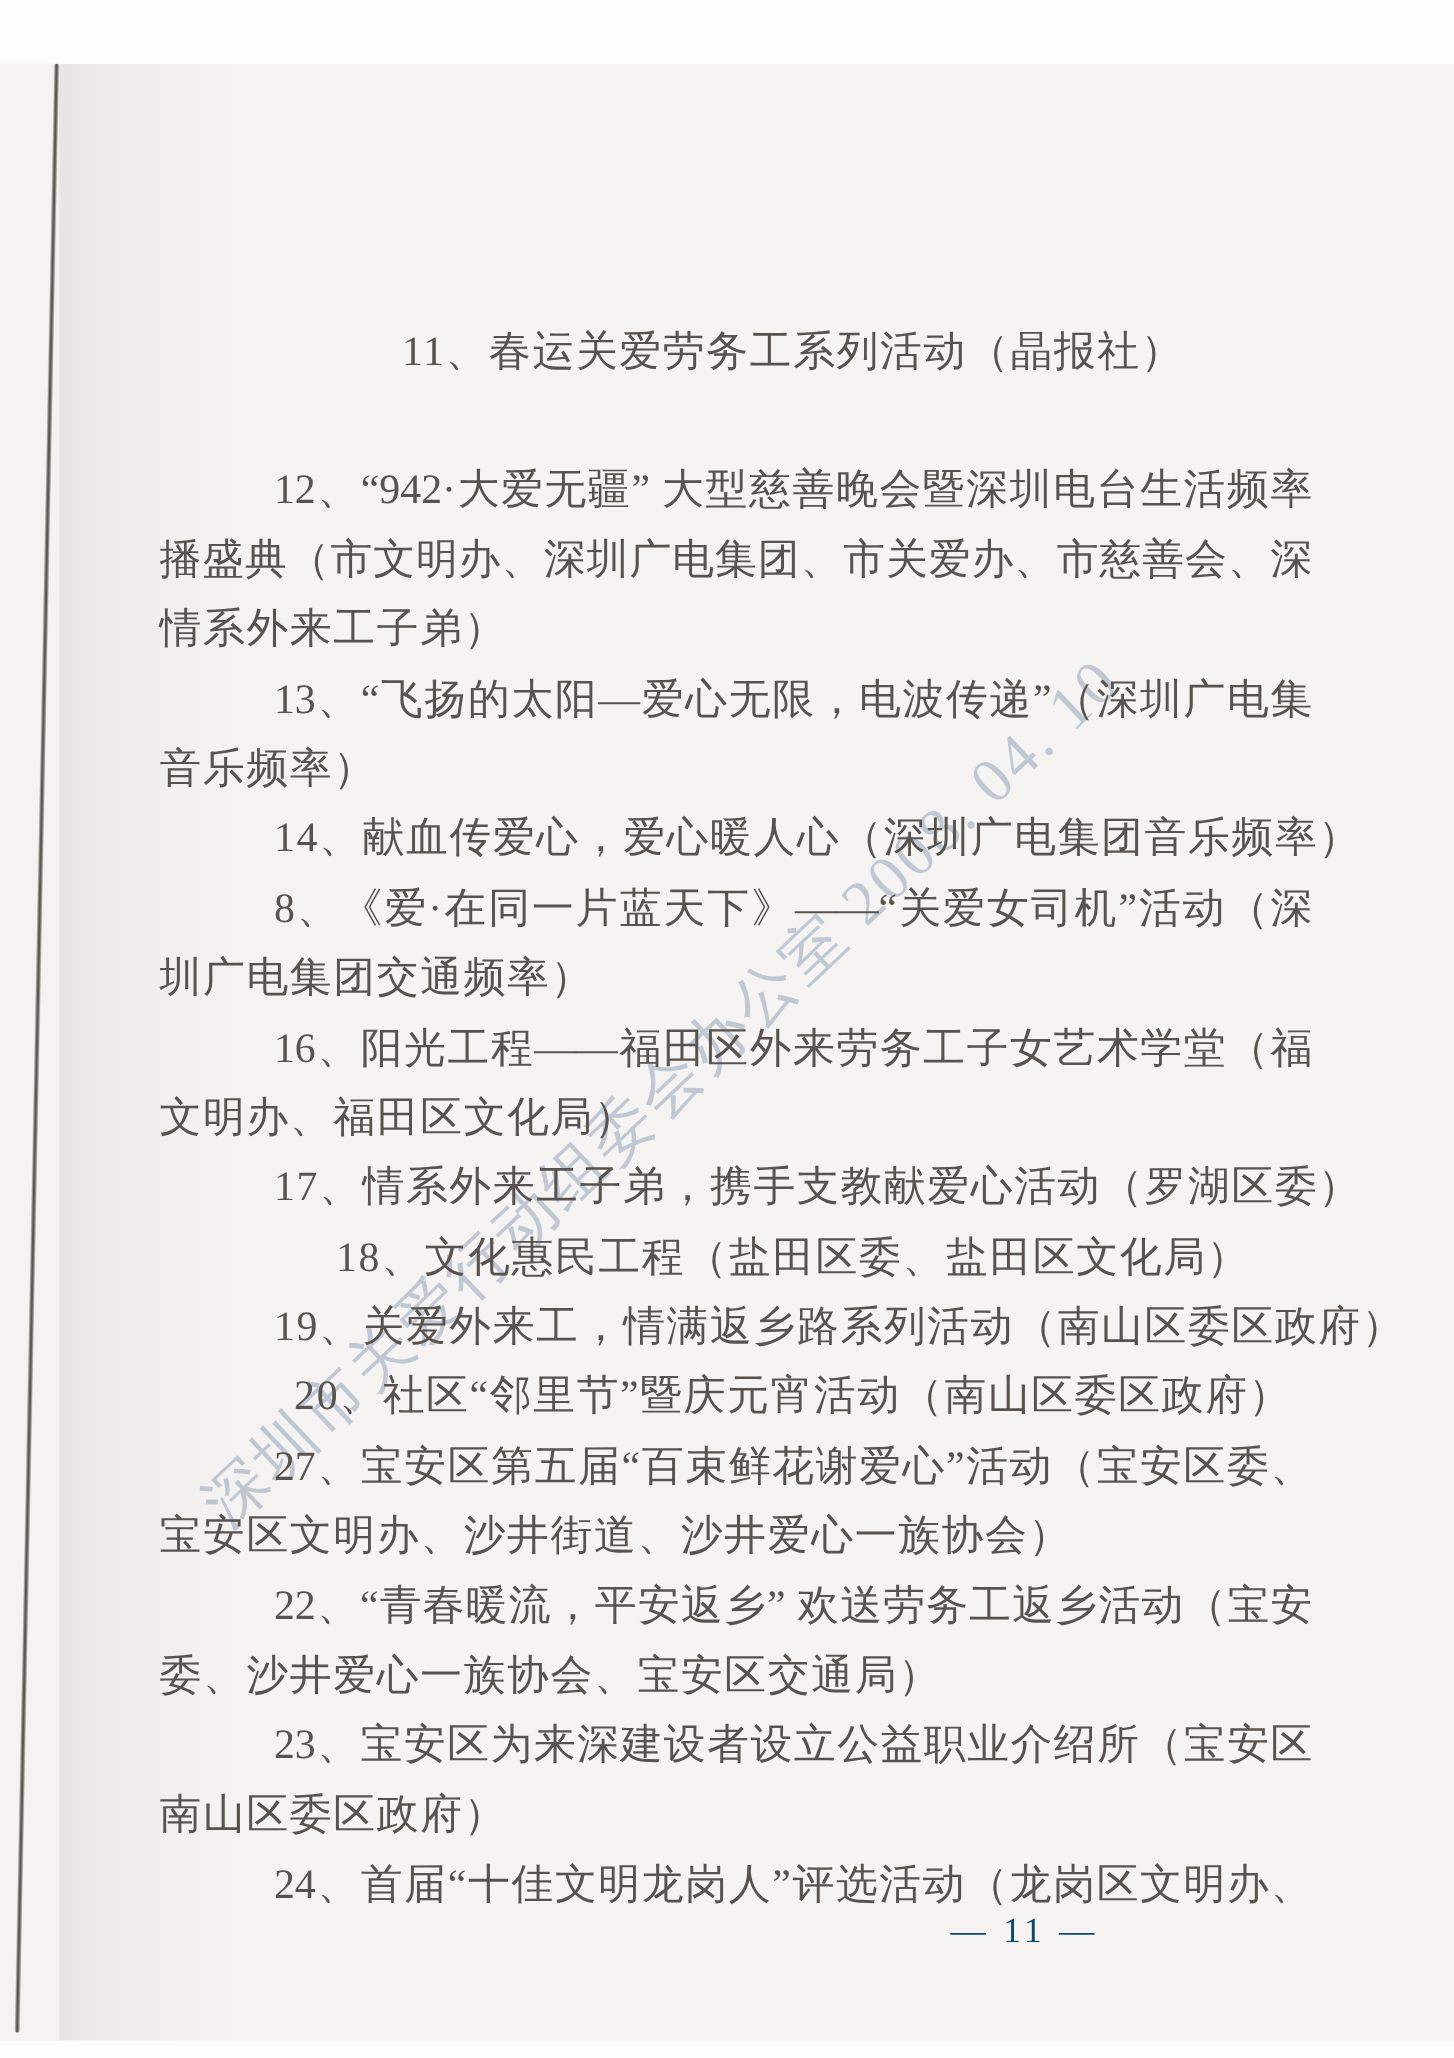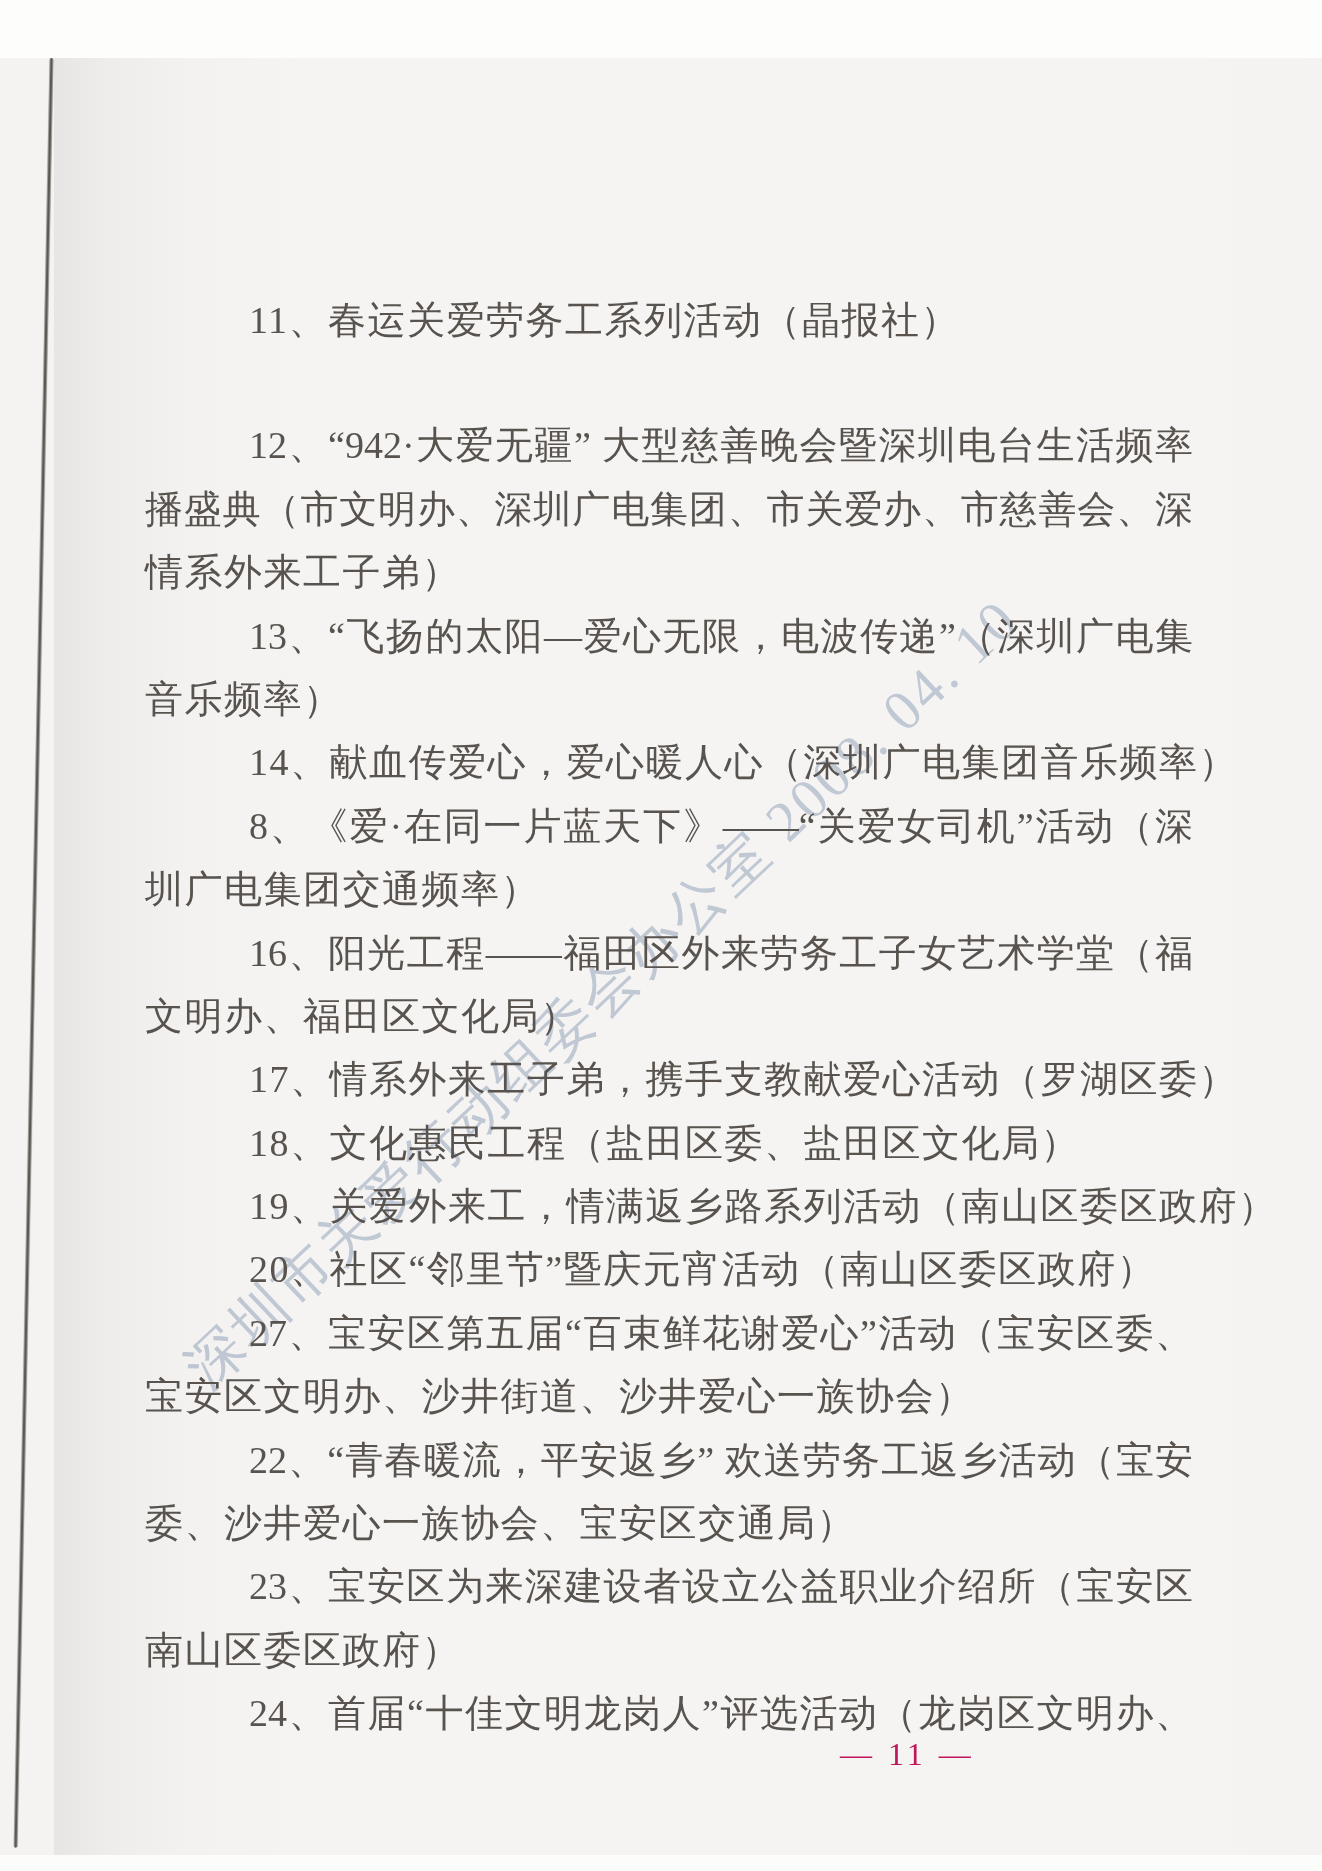--- a/index.html
+++ b/index.html
@@ -50,21 +50,21 @@
     position: absolute; left: 145px; top: 289px; width: 1048px;
     color: #58534e;
   }
   .line {
     height: 63.4px;
     line-height: 63.4px;
     font-size: 38px;
     letter-spacing: 1.5px;
     white-space: nowrap;
   }
-  .line.indent { text-indent: 104px; }
+  .line.indent { text-indent: 104px; text-align: center; }
   .line.justify {
     white-space: normal;
     letter-spacing: normal;
     text-align: justify;
     text-align-last: justify;
     overflow: hidden;
   }
   .line.gap { margin-bottom: 62px; }
 
   
@@ -79,24 +79,24 @@
     color: #9aabc7;
     opacity: 0.55;
     mix-blend-mode: multiply;
     transform: rotate(-43.3deg);
     transform-origin: 0 50%;
     pointer-events: none;
   }
 
   .page-number {
     position: absolute;
-    left: 840px; top: 1736px;
+    left: 864px; top: 1736px;
     font-size: 32px;
     letter-spacing: 4px;
-    color: #be185d;
+    color: #0c4a6e;
     text-align: center;
   }
 </style>
 </head>
 <body>
 
 <div class="scan-root">
   <div class="page-surface"></div>
   <div class="top-strip"></div>
   <div class="bottom-strip"></div>

